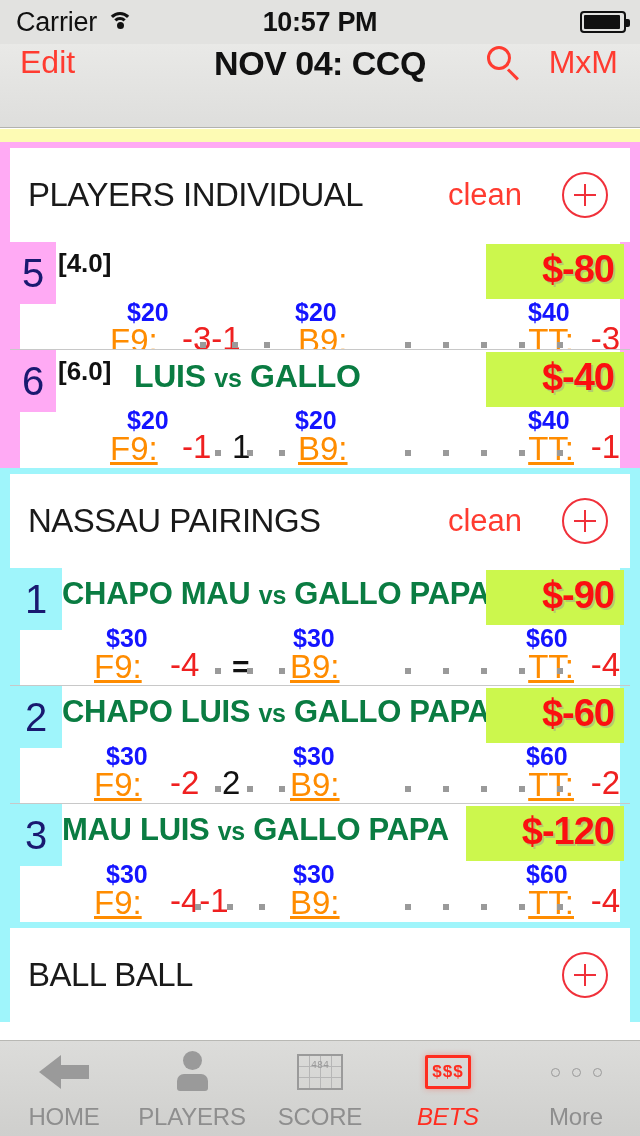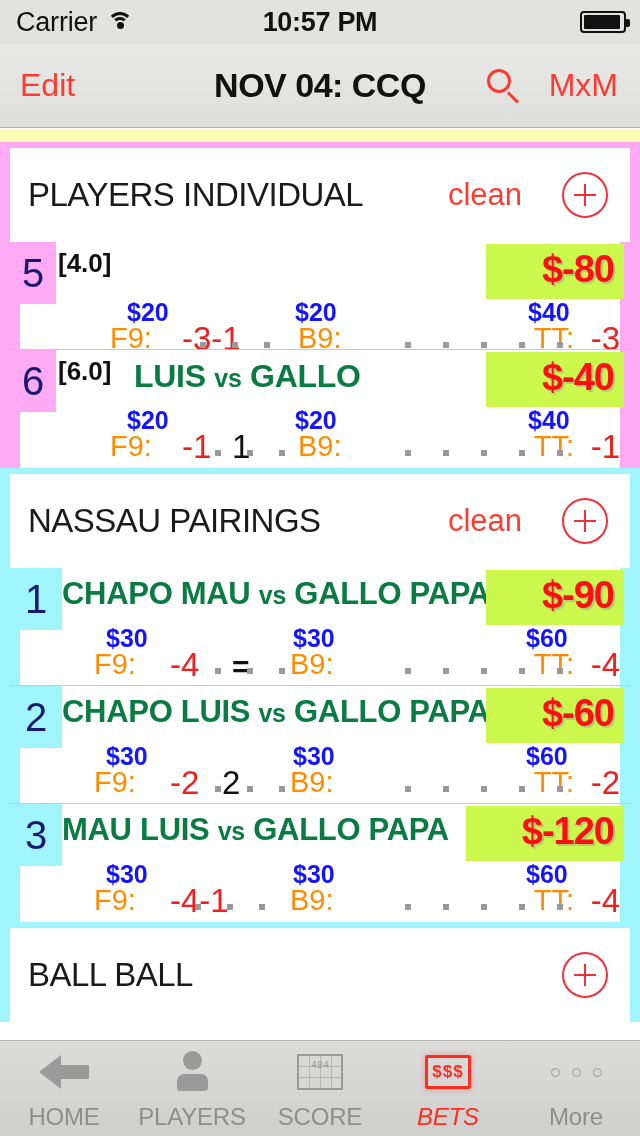--- a/index.html
+++ b/index.html
@@ -35,21 +35,21 @@
   .battery { width: 46px; height: 22px; border: 2.5px solid #111; border-radius: 4px; position: relative; }
   .battery::after {
     content: ""; position: absolute; right: -6px; top: 6px; width: 4px; height: 8px;
     background: #111; border-radius: 0 2px 2px 0;
   }
   .battery i { position: absolute; left: 2px; top: 2px; bottom: 2px; width: 85%; background: #111; border-radius: 1px; }
 
   
   .navbar {
     height: 84px; background: linear-gradient(#e9e9e7, #dededc);
-    display: flex; align-items: center; position: relative;
+    display: flex; align-items: flex-start; position: relative;
     border-bottom: 1px solid #b2b2ae;
   }
   .nav-edit { color: #ff3b30; font-size: 32px; padding-left: 20px; }
   .nav-title {
     position: absolute; left: 0; right: 0; text-align: center;
     font-size: 34px; font-weight: bold; color: #111; letter-spacing: -0.5px;
     pointer-events: none;
   }
   .nav-right { margin-left: auto; display: flex; align-items: center; gap: 28px; padding-right: 22px; z-index: 2; }
   .search-icon { width: 34px; height: 34px; position: relative; display: inline-block; }
@@ -136,21 +136,21 @@
     font-size: 38px; font-weight: bold; color: #fb0f10;
     text-shadow: 2px 2px 0 rgba(150,150,150,0.45);
     letter-spacing: -1px;
   }
 
   .row-line2 { position: absolute; left: 0; right: 0; top: 56px; height: 62px; }
   .wager { position: absolute; top: 0; font-size: 25px; font-weight: bold; color: #1414ff; }
   .w1 { left: 117px; } .w2 { left: 285px; } .w3 { left: 518px; }
   .pairw1 { left: 96px; } .pairw2 { left: 283px; } .pairw3 { left: 516px; }
 
-  .leg { position: absolute; top: 24px; font-size: 29px; color: #ff8c00; white-space: nowrap; }
+  .leg { position: absolute; top: 24px; font-size: 33px; color: #ff8c00; white-space: nowrap; text-decoration: underline; }
   .lg-f9 { left: 100px; } .lg-b9 { left: 288px; }
   .lg-tt { right: 56px; text-align: center; }
   .pair .lg-f9 { left: 84px; } .pair .lg-b9 { left: 280px; }
 
   .legval { position: absolute; top: 22px; font-size: 33px; color: #ef2020; font-weight: 400; white-space: nowrap; }
   .legval.f9v { left: 172px; }
   .pair .legval.f9v { left: 160px; }
   .legval.ttv { position: absolute; right: 10px; top: 22px; }
 
   .extra {

